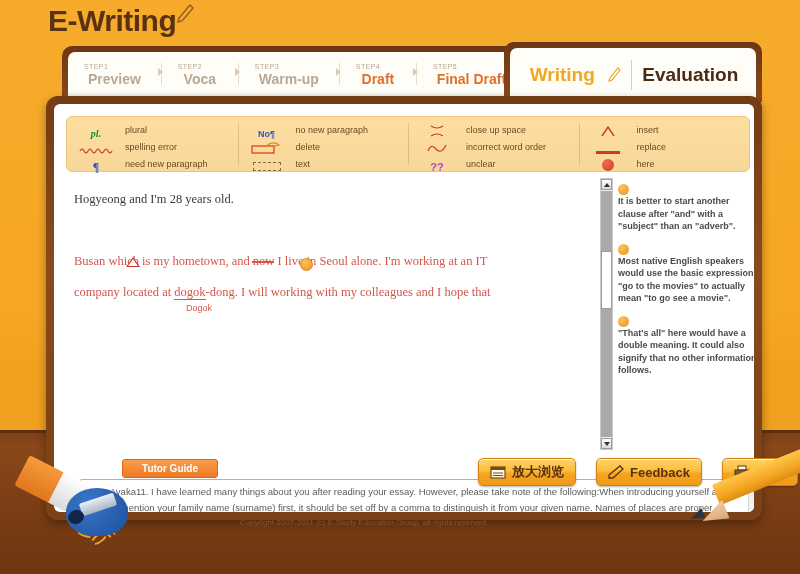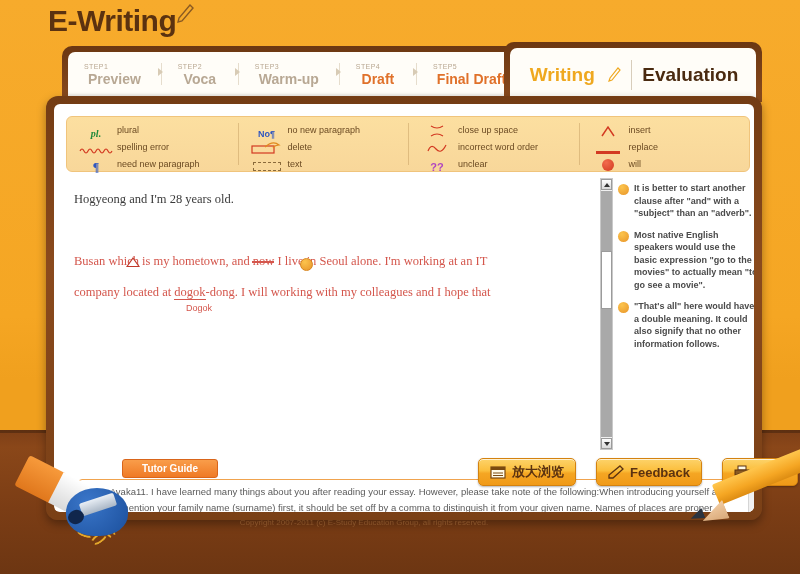--- a/index.html
+++ b/index.html
@@ -113,21 +113,21 @@
     background: linear-gradient(to bottom,#fcdfa0,#f8d79a);
     border: 1px solid #f0c47c;
     border-radius: 6px;
     display: flex;
   }
   .legend-col { flex: 1 1 0; padding: 5px 4px 0 8px; position: relative; }
   .legend-col + .legend-col::before {
     content:""; position: absolute; left: 0; top: 6px;
     width: 1px; height: 42px; background: rgba(190,150,90,.45);
   }
-  .legend-row { display: flex; align-items: center; height: 16px; margin-bottom: 1px; }
+  .legend-row { display: flex; align-items: center; height: 16px; margin-bottom: 1px; gap: 8px; }
   .legend-mark { width: 42px; flex: 0 0 42px; text-align: center; position: relative; height: 15px; }
   .legend-text { font-size: 9px; color: #6b4a22; white-space: nowrap; }
 
   .m-pl { font-size: 10px; font-weight: bold; color: #1f8a3c; font-style: italic;
           font-family: "Liberation Serif", serif; }
   .m-squig { display:inline-block; width: 34px; height: 8px; }
   .m-para { font-size: 12px; color: #2f56c0; font-weight: bold; font-family: "Liberation Serif", serif; }
   .m-nopara { font-size: 9px; color: #2f56c0; font-weight: bold; }
   .m-delete { display:inline-block; width: 32px; height: 12px; }
   .m-text { display:inline-block; width: 28px; height: 9px; border: 1px dashed #8a6a3a; }
@@ -204,21 +204,21 @@
     background: #fff; border: 1px solid #9b9b9b;
   }
   #sb-track-top { position:absolute; left:0; top:12px; width:11px; height:60px; background:#a9a9a9; }
   #sb-track-bot { position:absolute; left:0; top:130px; width:11px; bottom:12px; background:#a9a9a9; }
 
   
   #notes {
     position: absolute; left: 562px; top: 74px; width: 146px; height: 272px;
     padding: 4px 2px 0 2px;
   }
-  .note { display: flex; margin-bottom: 9px; }
+  .note { display: flex; margin-bottom: 9px; flex-direction: column; }
   .note-dot {
     flex: 0 0 11px; width: 11px; height: 11px; border-radius: 50%;
     background: radial-gradient(circle at 35% 28%, #fcc44d, #e8952a);
     margin-top: 2px; margin-right: 5px;
   }
   .note-text {
     font-size: 9px; line-height: 12.5px; color: #4a4a4a; font-weight: bold;
   }
 
   
@@ -465,21 +465,21 @@
         <div class="legend-row">
           <span class="legend-mark">
             <span class="m-replace"></span>
           </span>
           <span class="legend-text">replace</span>
         </div>
         <div class="legend-row">
           <span class="legend-mark">
             <span class="m-memo"></span>
           </span>
-          <span class="legend-text">will</span>
+          <span class="legend-text">here</span>
         </div>
       </div>
 
     </div>
 
     <div id="essay-box">
       <div id="essay">
         <p class="first-line">Hogyeong and I'm 28 years old.</p>
         <div class="spacer-line"></div>
         <p>

